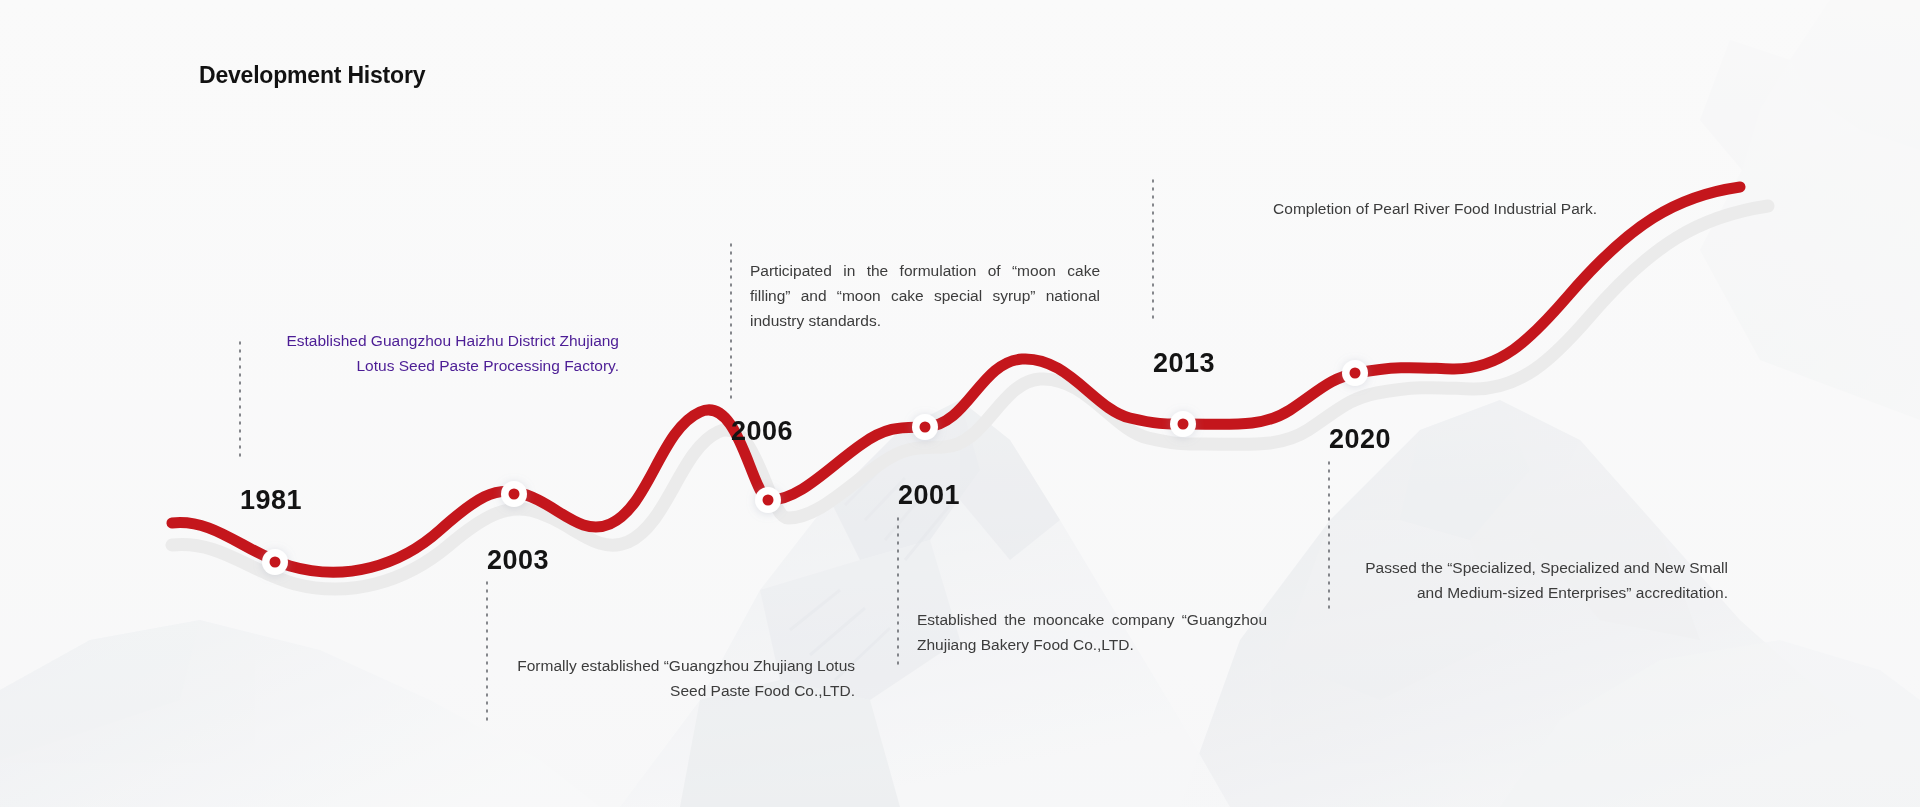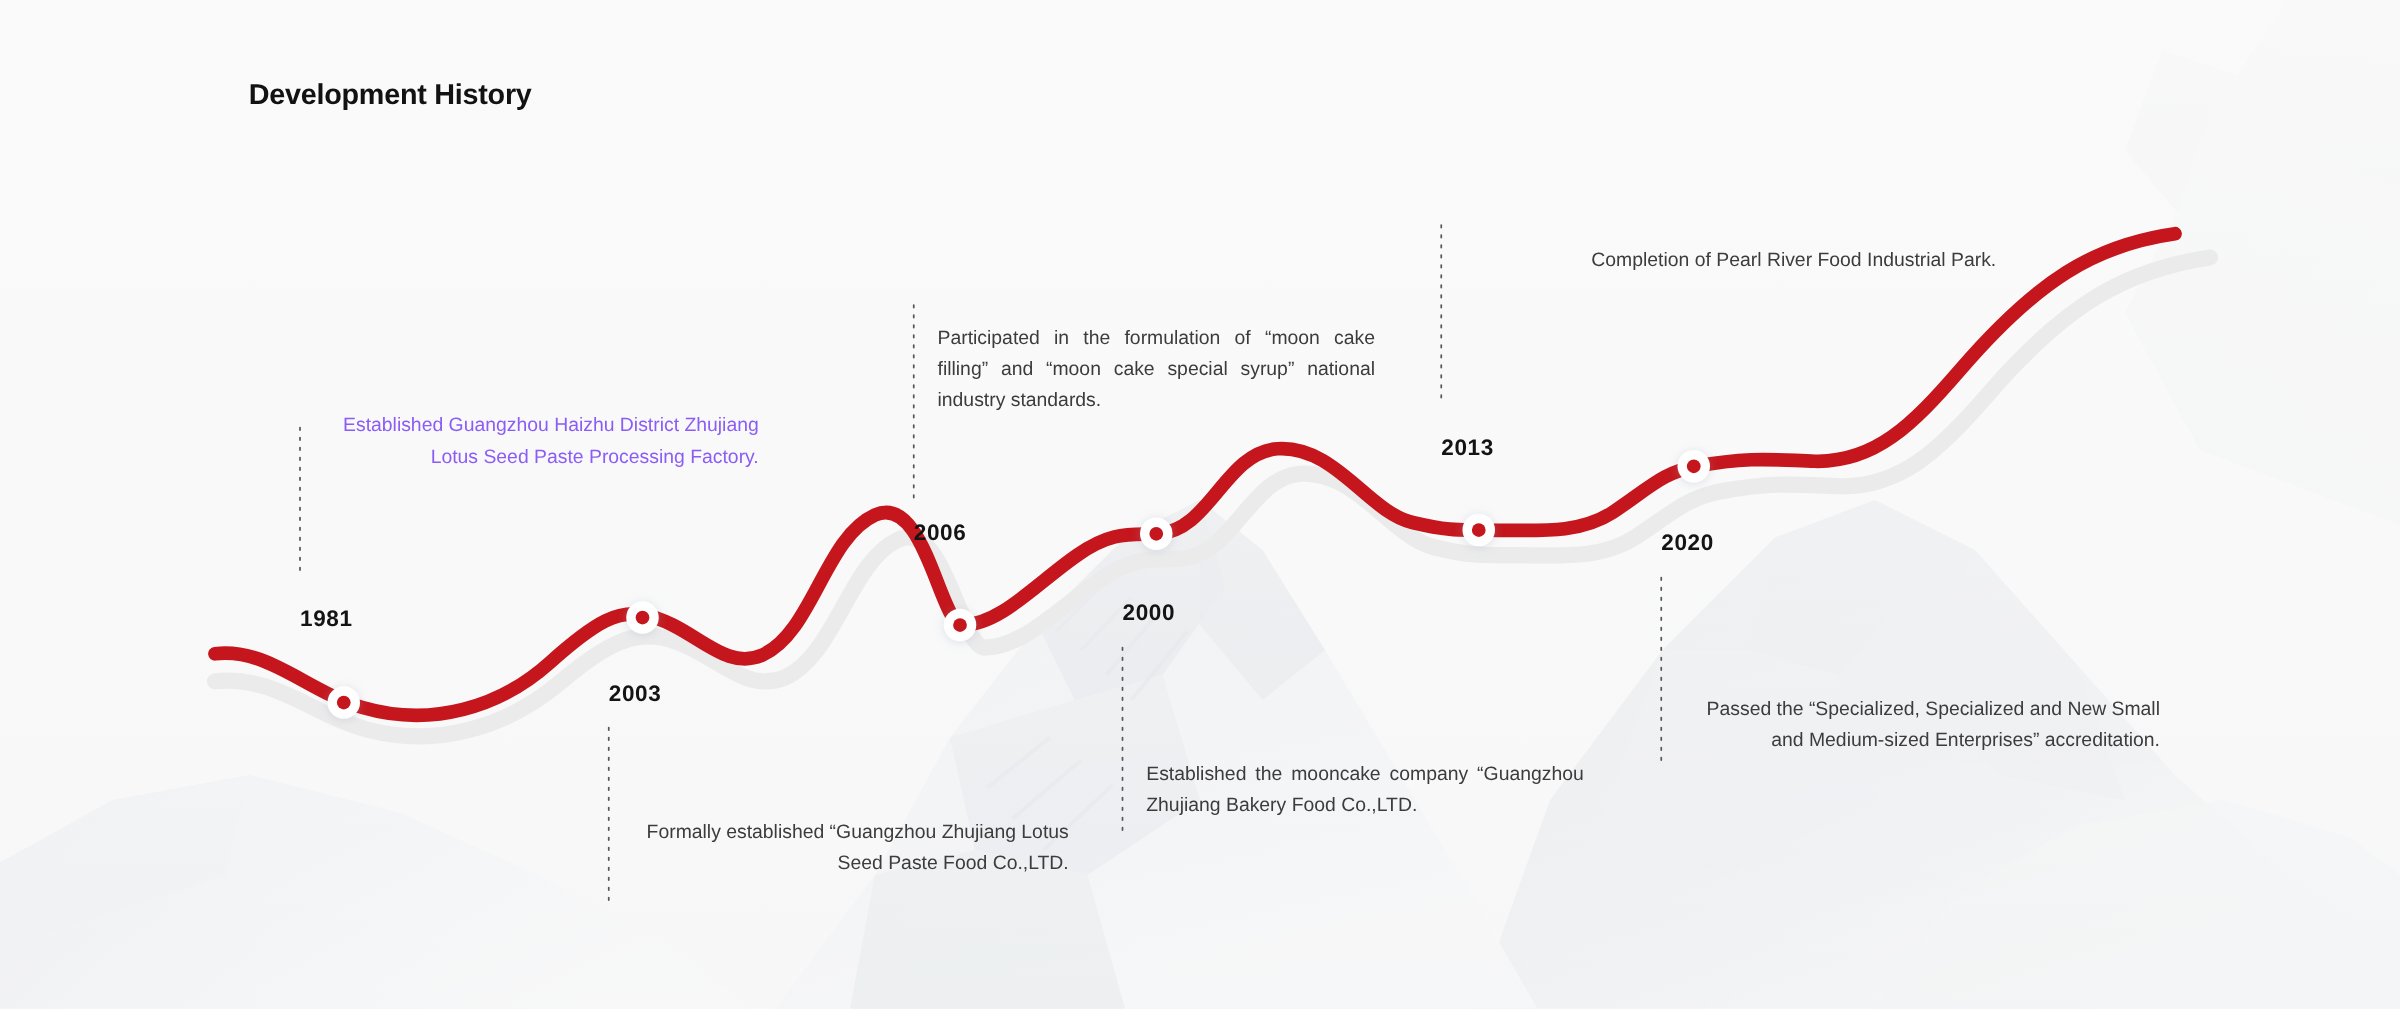--- a/index.html
+++ b/index.html
@@ -38,21 +38,21 @@
     font-size:23px;
     font-weight:bold;
     letter-spacing:-0.2px;
     color:#121212;
     white-space:nowrap;
   }
 
   
   .year-label{
     position:absolute;
-    font-size:18px;
+    font-size:27px;
     font-weight:bold;
     letter-spacing:0.5px;
     color:#141414;
     white-space:nowrap;
   }
 
   
   .desc{
     position:absolute;
     font-size:15.5px;
@@ -187,26 +187,26 @@
           <circle cx="1355" cy="373" r="13" fill="#ffffff"></circle>
           <circle cx="1355" cy="373" r="5.5" fill="#C4161C"></circle>
         </g>
       </g>
   </svg>
 
   <div id="page-title">Development History</div>
 
   <div id="labels-layer">
       <div class="year-label" style="left: 240px; top: 485px; color: rgb(20, 20, 20);">1981</div>
-      <div class="desc noj" style="left: 257px; top: 328px; width: 350px; color: #8b5cf6;">Established Guangzhou Haizhu District Zhujiang Lotus Seed Paste Processing Factory.</div>
+      <div class="desc noj" style="left: 269px; top: 328px; width: 350px; color: #4c1d95;">Established Guangzhou Haizhu District Zhujiang Lotus Seed Paste Processing Factory.</div>
       <div class="year-label" style="left: 487px; top: 545px; color: rgb(20, 20, 20);">2003</div>
       <div class="desc noj" style="left: 505px; top: 653px; width: 350px; color: rgb(60, 60, 60);">Formally established “Guangzhou Zhujiang Lotus Seed Paste Food Co.,LTD.</div>
       <div class="year-label" style="left: 731px; top: 416px; color: rgb(20, 20, 20);">2006</div>
       <div class="desc" style="left: 750px; top: 258px; width: 350px; color: rgb(60, 60, 60);">Participated in the formulation of “moon cake filling” and “moon cake special syrup” national industry standards.</div>
-      <div class="year-label" style="left: 898px; top: 480px; color: rgb(20, 20, 20);">2000</div>
+      <div class="year-label" style="left: 898px; top: 480px; color: rgb(20, 20, 20);">2001</div>
       <div class="desc" style="left: 917px; top: 607px; width: 350px; color: rgb(60, 60, 60);">Established the mooncake company “Guangzhou Zhujiang Bakery Food Co.,LTD.</div>
       <div class="year-label" style="left: 1153px; top: 348px; color: rgb(20, 20, 20);">2013</div>
       <div class="desc noj" style="left: 1177px; top: 196px; width: 420px; color: rgb(60, 60, 60);">Completion of Pearl River Food Industrial Park.</div>
       <div class="year-label" style="left: 1329px; top: 424px; color: rgb(20, 20, 20);">2020</div>
       <div class="desc noj" style="left: 1348px; top: 555px; width: 380px; color: rgb(60, 60, 60);">Passed the “Specialized, Specialized and New Small and Medium-sized Enterprises” accreditation.</div>
     </div>
 
 </div>
 
 </body></html>

